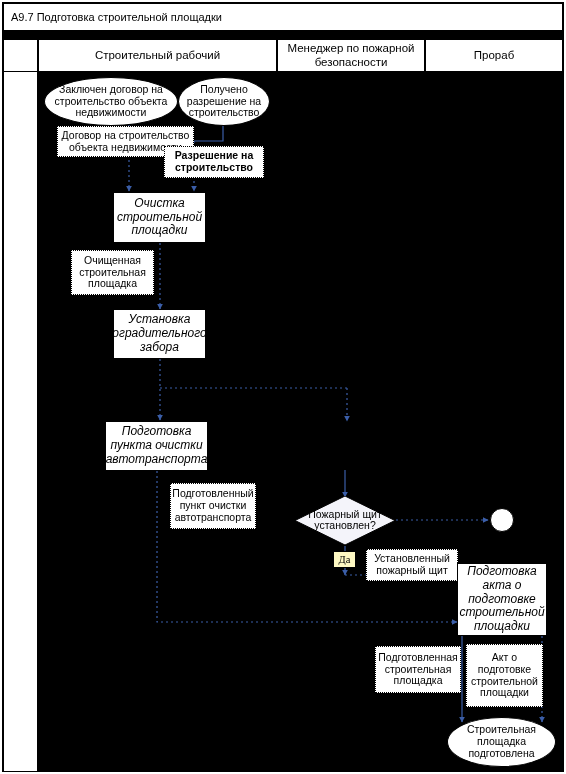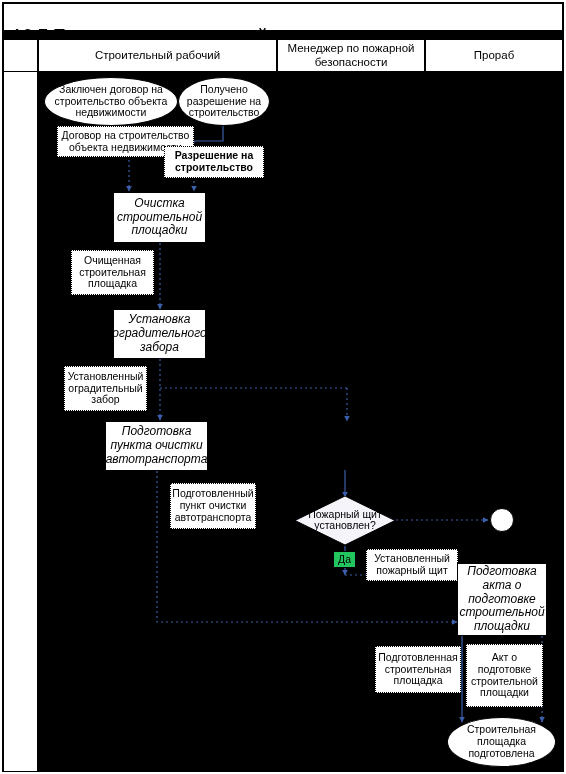--- a/index.html
+++ b/index.html
@@ -15,21 +15,21 @@
   .hatch{
     background-color:#fff;
     background-image:
       radial-gradient(circle at 1px 1px, rgba(150,150,190,.85) .6px, transparent .7px),
       radial-gradient(circle at 4px 4px, rgba(190,150,150,.75) .6px, transparent .7px);
     background-size:6px 6px,6px 6px;
   }
 
   .title-band{position:absolute;left:3px;top:3px;width:560px;height:28px;
       border:1px solid #000;box-sizing:border-box;}
-  .title-band span{position:absolute;left:7px;top:22px;font-size:18px;color:#000;}
+  .title-band span{position:absolute;left:7px;top:7px;font-size:11px;color:#000;}
 
   
   .lane-hdr{position:absolute;top:39px;height:33px;border:1px solid #000;
       box-sizing:border-box;display:flex;align-items:center;justify-content:center;
       text-align:center;font-size:11.5px;color:#000;line-height:1.15;}
   .gutter-hdr{position:absolute;left:3px;top:39px;width:35px;height:33px;
       border:1px solid #000;box-sizing:border-box;}
   .gutter{position:absolute;left:3px;top:72px;width:35px;height:699px;
       border-left:1px solid #000;border-right:1px solid #000;box-sizing:border-box;}
 
@@ -46,22 +46,22 @@
 
   .dataobj{background:#fff;border:1px dotted #000;font-size:10.5px;padding:1px 3px;}
 
   .gw-wrap{position:absolute;}
   .gw-wrap svg{position:absolute;left:0;top:0;}
   .gw-label{position:absolute;width:100%;text-align:center;font-size:10.5px;
             color:#000;line-height:1.1;top:50%;transform:translateY(-50%);}
 
   .terminator{position:absolute;border:1px solid #000;border-radius:50%;}
 
-  .edge-label{position:absolute;background:#22c55e;border:1px solid #000;
-      font-size:10.5px;color:#000;padding:0 1px;line-height:1.1;}
+  .edge-label{position:absolute;background:#fef9c3;border:1px solid #000;
+      font-size:10.5px;color:#000;padding:0 1px;line-height:1.1;font-family:Liberation Serif, serif;}
 
   
   svg.links{position:absolute;left:0;top:0;width:566px;height:774px;
             pointer-events:none;overflow:visible;}
 </style>
 </head>
 <body>
 
 <div id="root">
   <div class="frame"></div>
@@ -120,21 +120,20 @@
   <div class="node dataobj" style="left:57px;top:126px;width:137px;height:31px;">Договор на строительство объекта недвижимости</div>
 
   <div class="node dataobj" style="left:164px;top:146px;width:100px;height:32px;font-weight:bold;">Разрешение на строительство</div>
 
   <div class="node task hatch" style="left:113px;top:192px;width:93px;height:51px;">Очистка строительной площадки</div>
 
   <div class="node dataobj" style="left:71px;top:250px;width:83px;height:45px;">Очищенная строительная площадка</div>
 
   <div class="node task hatch" style="left:113px;top:309px;width:93px;height:50px;">Установка оградительного забора</div>
 
-  <div class="node dataobj" style="left:64px;top:366px;width:83px;height:45px;">Установленный оградительный забор</div>
 
   <div class="node task hatch" style="left:105px;top:421px;width:103px;height:50px;">Подготовка пункта очистки автотранспорта</div>
 
   <div class="node dataobj" style="left:170px;top:483px;width:86px;height:46px;">Подготовленный пункт очистки автотранспорта</div>
 
 
   <div class="gw-wrap" style="left:295px;top:496px;width:100px;height:49px;">
     <svg width="100" height="49" viewBox="0 0 100 49">
       <polygon points="50,0 100,24.5 50,49 0,24.5" fill="#f4f4fa" stroke="#000" stroke-width="1"></polygon>
     </svg>

